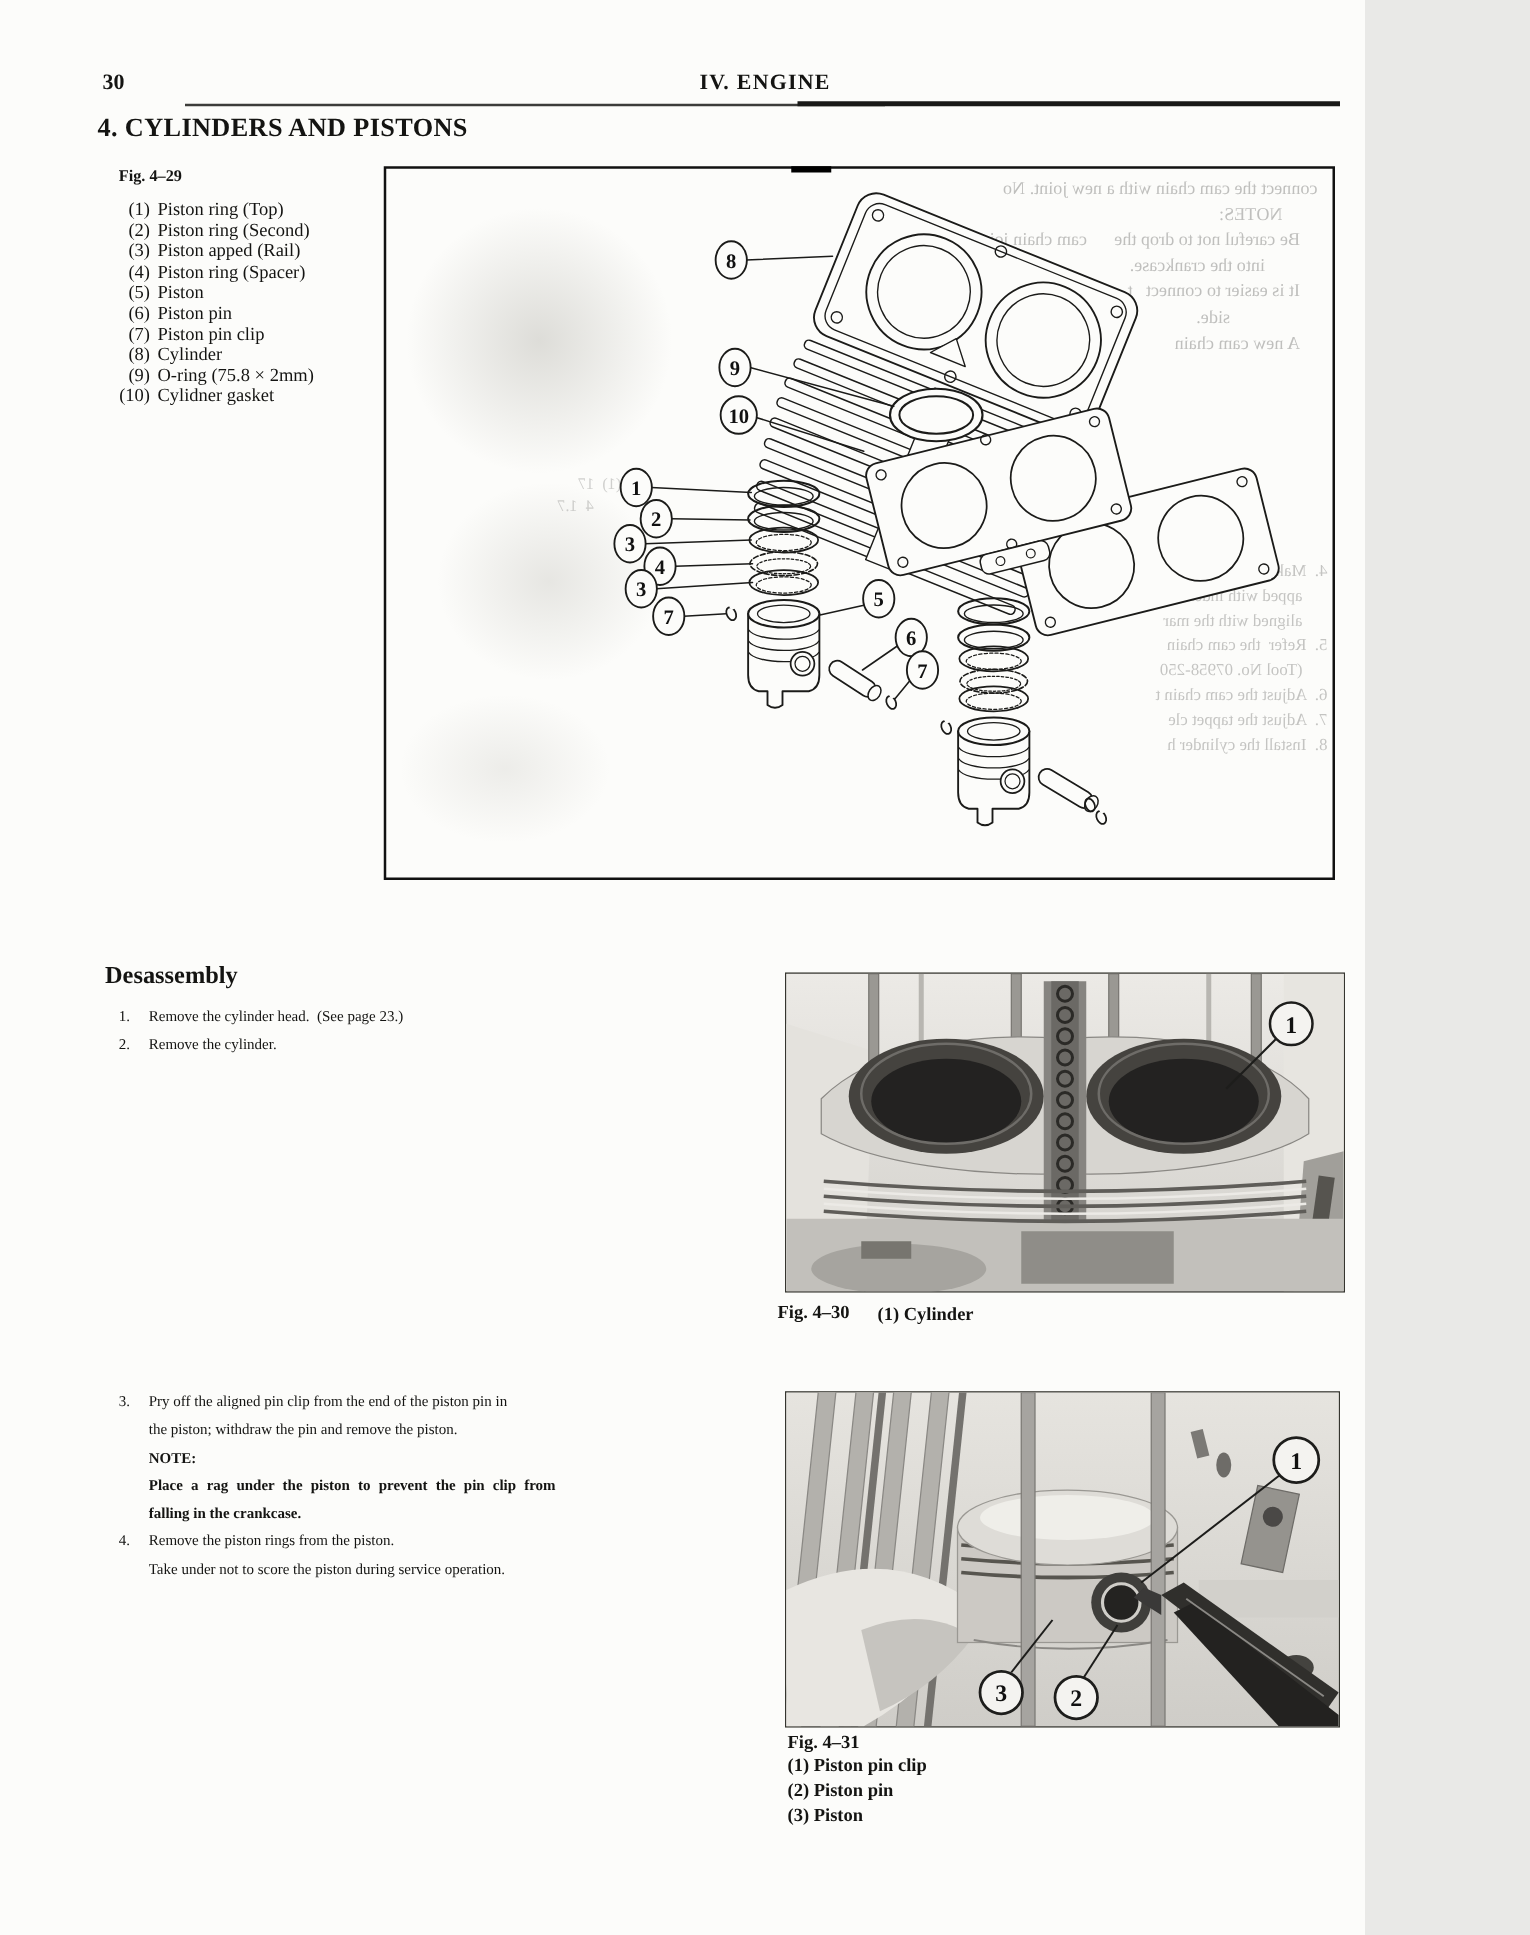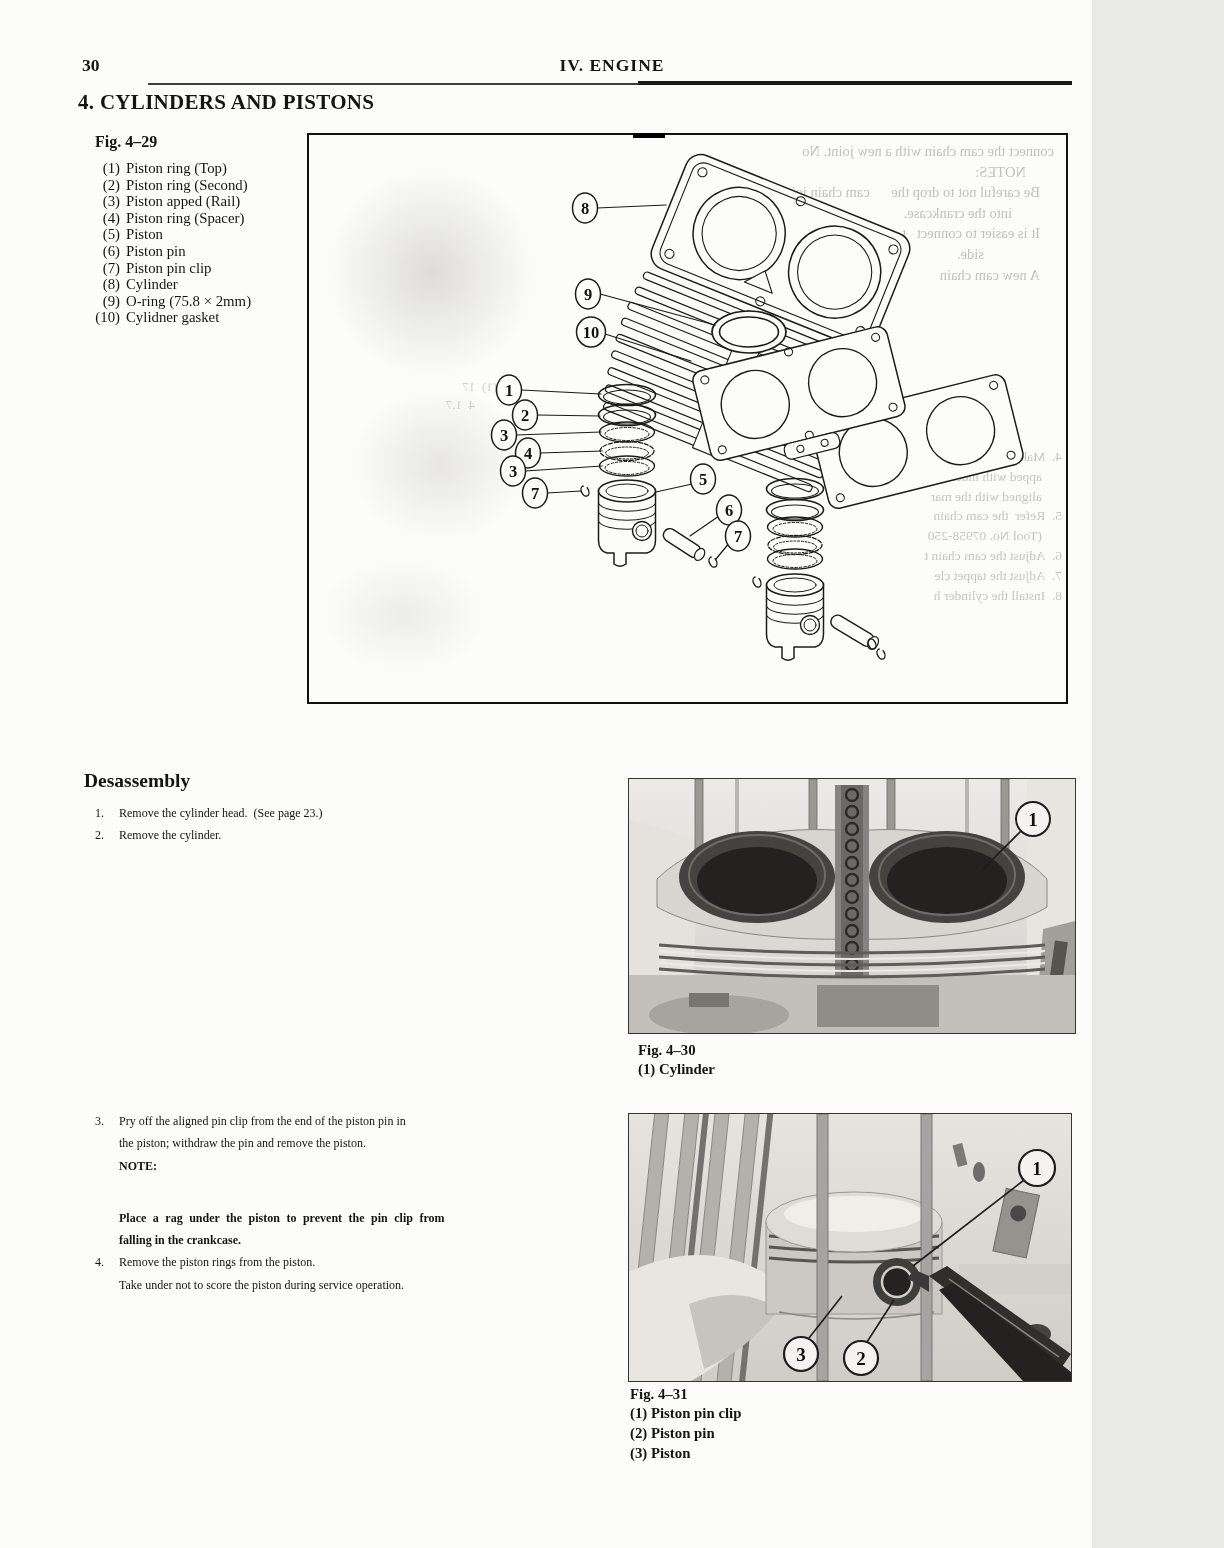--- a/index.html
+++ b/index.html
@@ -4,46 +4,46 @@
 <style>
   html,body{margin:0;padding:0;background:#e9e9e7;}
   .page{position:relative;width:1092px;height:1548px;background:#fcfcfa;
         font-family:"Liberation Serif", "DejaVu Serif", serif;color:#141412;overflow:hidden;}
   .abs{position:absolute;}
   .pgnum{left:82px;top:55px;font-size:17.5px;font-weight:bold;}
   .hdrtitle{left:0;top:55px;width:1224px;text-align:center;font-size:17.5px;font-weight:bold;letter-spacing:1px;}
   .rule1{left:148px;top:83px;width:560px;height:2px;background:#3c3c3a;}
   .rule2{left:638px;top:81px;width:434px;height:3.5px;background:#191917;}
   .sectitle{left:78px;top:90px;font-size:21px;font-weight:bold;letter-spacing:.3px;}
-  .figlabel{left:95px;top:133px;font-size:16px;font-weight:bold;}
+  .figlabel{left:95px;top:133px;font-size:13px;font-weight:bold;}
   .parts{left:84px;top:160px;font-size:14.8px;line-height:16.6px;}
   .parts table{border-collapse:collapse;}
   .parts td{padding:0;vertical-align:top;font-size:14.8px;line-height:16.6px;}
   .parts td.n{text-align:right;padding-right:6px;min-width:36px;white-space:nowrap;}
   .diagrambox{left:307px;top:133px;width:757px;height:567px;border:2px solid #111;background:#fcfcfa;}
   .smudge{background:radial-gradient(ellipse at 50% 50%, rgba(150,148,138,.30), rgba(150,148,138,0) 70%);}
   .bleed{color:#8e8e8c;transform:scaleX(-1);filter:blur(.5px);}
   .bleed div{white-space:pre;}
   .bleedtop{left:240px;top:6px;width:505px;font-size:14.5px;line-height:20.6px;opacity:.55;}
   .bleedright{left:548px;top:312px;width:205px;font-size:13.5px;line-height:19.8px;opacity:.5;}
   .bleedfrag{left:58px;top:243px;width:130px;font-size:13px;line-height:18px;opacity:.4;}
   .dsec{font-size:12px;line-height:22.3px;}
   .dhead{left:84px;top:770px;font-size:19.5px;font-weight:bold;}
   .steps12{left:95px;top:802px;width:500px;}
   .steps34{left:95px;top:1110px;width:497px;}
   .ln{white-space:pre-wrap;}
   .ln .num{display:inline-block;width:24px;}
   .indent{padding-left:24px;}
   .b{font-weight:bold;}
-  .ws{word-spacing:3.5px;margin-top:30px;}
+  .ws{word-spacing:3.5px;}
   .photo{border:1.5px solid #35352f;background:#d9d7d2;}
   .ph30{left:628px;top:778px;width:446px;height:254px;}
   .ph31{left:628px;top:1113px;width:442px;height:267px;}
   .cap{font-size:14.8px;font-weight:bold;display:flex;}
-  .cap30{left:638px;top:1042px;flex-direction:column;}
+  .cap30{left:622px;top:1042px;}
   .cap31{left:630px;top:1386px;flex-direction:column;}
   .cap .lbl{width:80px;flex:0 0 auto;}
   .cap .items{line-height:20px;}
   svg text.callout{font-family:"Liberation Serif", serif;font-size:16.5px;font-weight:600;fill:#111;text-anchor:middle;}
   svg text.callout-lg{font-family:"Liberation Serif", serif;font-size:19px;font-weight:600;fill:#111;text-anchor:middle;}
 </style>
 </head>
 <body>
 
 <div class="page">

